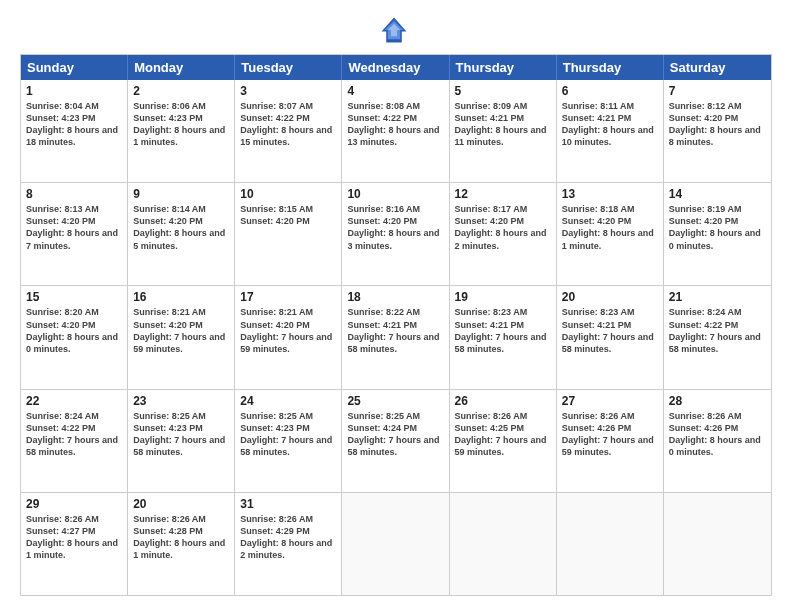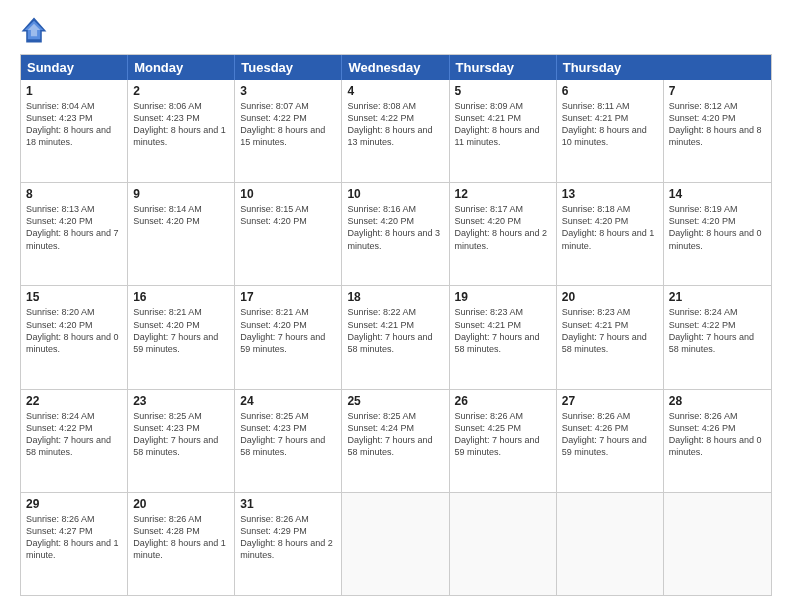--- a/index.html
+++ b/index.html
@@ -9,20 +9,21 @@
       width: 792px;
       height: 612px;
       overflow: hidden;
     }
     .page {
       width: 792px;
       height: 612px;
       padding: 16px 20px;
       display: flex;
       flex-direction: column;
+      align-items: center;
     }
     .header {
       display: flex;
       justify-content: space-between;
       align-items: flex-start;
       margin-bottom: 10px;
     }
     .logo {
       display: flex;
       align-items: center;
@@ -97,20 +98,21 @@
       font-size: 12px;
       font-weight: bold;
       color: #222;
       display: block;
       margin-bottom: 2px;
     }
     .cell-info {
       font-size: 9px;
       color: #444;
       line-height: 1.35;
+      font-weight: bold;
     }
   </style>
 </head>
 <body>
 
 <div class="page">
   <div class="header">
     <div class="logo">
       <svg class="logo-icon" viewBox="0 0 36 36">
         <polygon points="18,2 34,20 28,20 28,34 8,34 8,20 2,20" fill="#2a5db0"></polygon>
@@ -129,20 +131,21 @@
   </div>
 
   <div class="calendar">
     <div class="cal-header" id="cal-header">
         <div class="cal-header-cell">Sunday</div>
         <div class="cal-header-cell">Monday</div>
         <div class="cal-header-cell">Tuesday</div>
         <div class="cal-header-cell">Wednesday</div>
         <div class="cal-header-cell">Thursday</div>
         <div class="cal-header-cell">Thursday</div>
+        <div class="cal-header-cell">Saturday</div>
       </div>
     <div class="cal-body" id="cal-body">
         <div class="cal-row">
           <div class="cal-cell">
         <span class="day-num">1</span>
         <div class="cell-info">
           <span>Sunrise: 8:04 AM</span><br>
           <span>Sunset: 4:23 PM</span><br>
           <span>Daylight: 8 hours and 18 minutes.</span>
         </div>
@@ -203,20 +206,21 @@
           <span>Sunrise: 8:13 AM</span><br>
           <span>Sunset: 4:20 PM</span><br>
           <span>Daylight: 8 hours and 7 minutes.</span>
         </div>
       </div>
           <div class="cal-cell">
         <span class="day-num">9</span>
         <div class="cell-info">
           <span>Sunrise: 8:14 AM</span><br>
           <span>Sunset: 4:20 PM</span><br>
+          <span>Daylight: 8 hours and 5 minutes.</span>
         </div>
       </div>
           <div class="cal-cell">
         <span class="day-num">10</span>
         <div class="cell-info">
           <span>Sunrise: 8:15 AM</span><br>
           <span>Sunset: 4:20 PM</span><br>
         </div>
       </div>
           <div class="cal-cell">

